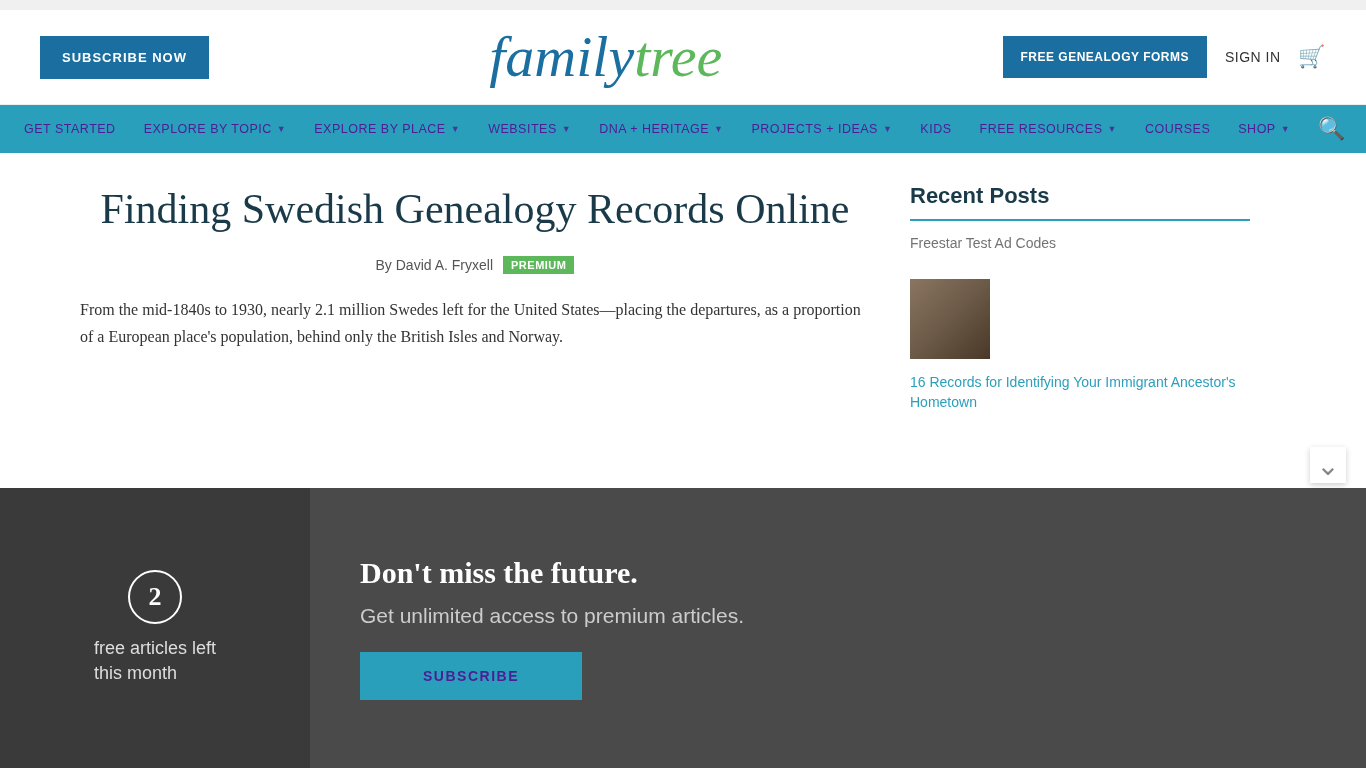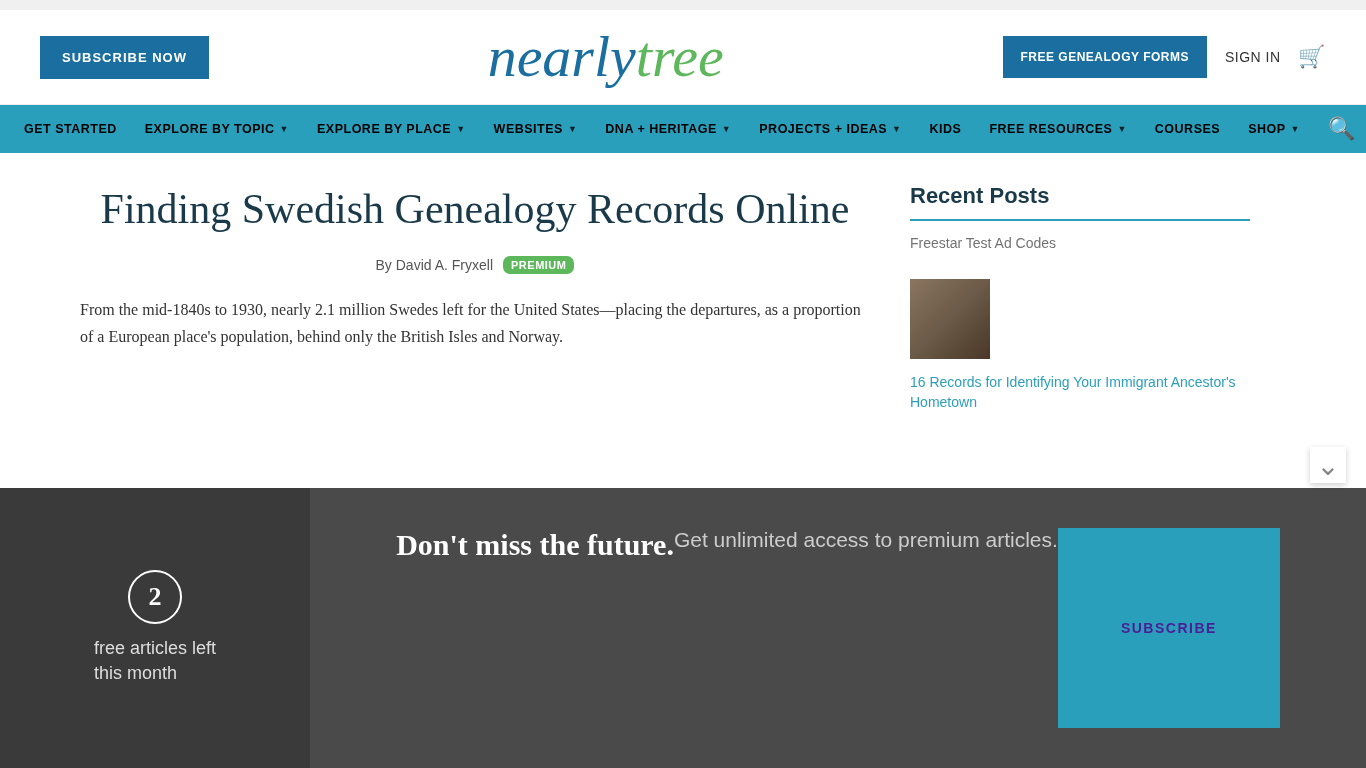--- a/index.html
+++ b/index.html
@@ -82,24 +82,24 @@
     
     .nav {
       background: #2a9fbc;
       display: flex;
       align-items: center;
       padding: 0 10px;
       height: 48px;
       position: relative;
     }
     .nav-item {
-      color: #000000;
+      color: #4c1d95;
       font-family: Arial, sans-serif;
       font-size: 12.5px;
-      font-weight: bold;
+      font-weight: normal;
       letter-spacing: 0.5px;
       padding: 0 14px;
       cursor: pointer;
       white-space: nowrap;
       height: 32px;
       display: flex;
       align-items: center;
       text-transform: uppercase;
       gap: 5px;
     }
@@ -147,21 +147,21 @@
       justify-content: center;
       gap: 10px;
     }
     .premium-badge {
       background: #5db85b;
       color: #fff;
       font-size: 11px;
       font-weight: bold;
       padding: 3px 8px;
       letter-spacing: 0.5px;
-      border-radius: 7px;
+      border-radius: 0;
     }
     .article-body {
       font-family: Georgia, serif;
       font-size: 16px;
       color: #333;
       line-height: 1.7;
     }
 
     
     .sidebar {
@@ -256,20 +256,21 @@
       font-family: Arial, sans-serif;
       font-size: 18px;
       color: #ddd;
       text-align: left;
       line-height: 1.4;
     }
     .overlay-right {
       flex: 1;
       padding: 40px 50px;
       display: flex;
+      flex-direction: column;
       justify-content: center;
     }
     .overlay-headline {
       font-family: Georgia, serif;
       font-size: 30px;
       color: #fff;
       margin-bottom: 14px;
     }
     .overlay-subtext {
       font-family: Arial, sans-serif;
@@ -309,21 +310,21 @@
 <body>
 
 <div class="top-bar"></div>
 
 <header class="header">
   <div class="header-left">
     <button class="subscribe-btn">SUBSCRIBE NOW</button>
   </div>
   <div class="logo">
     <span class="logo-text">
-      <span class="logo-family">nearly</span><span class="logo-tree">tree</span>
+      <span class="logo-family">family</span><span class="logo-tree">tree</span>
     </span>
   </div>
   <div class="header-right">
     <button class="free-forms-btn">FREE GENEALOGY FORMS</button>
     <span class="sign-in">SIGN IN</span>
     <span class="cart-icon">🛒</span>
   </div>
 </header>
 
 <nav class="nav">

